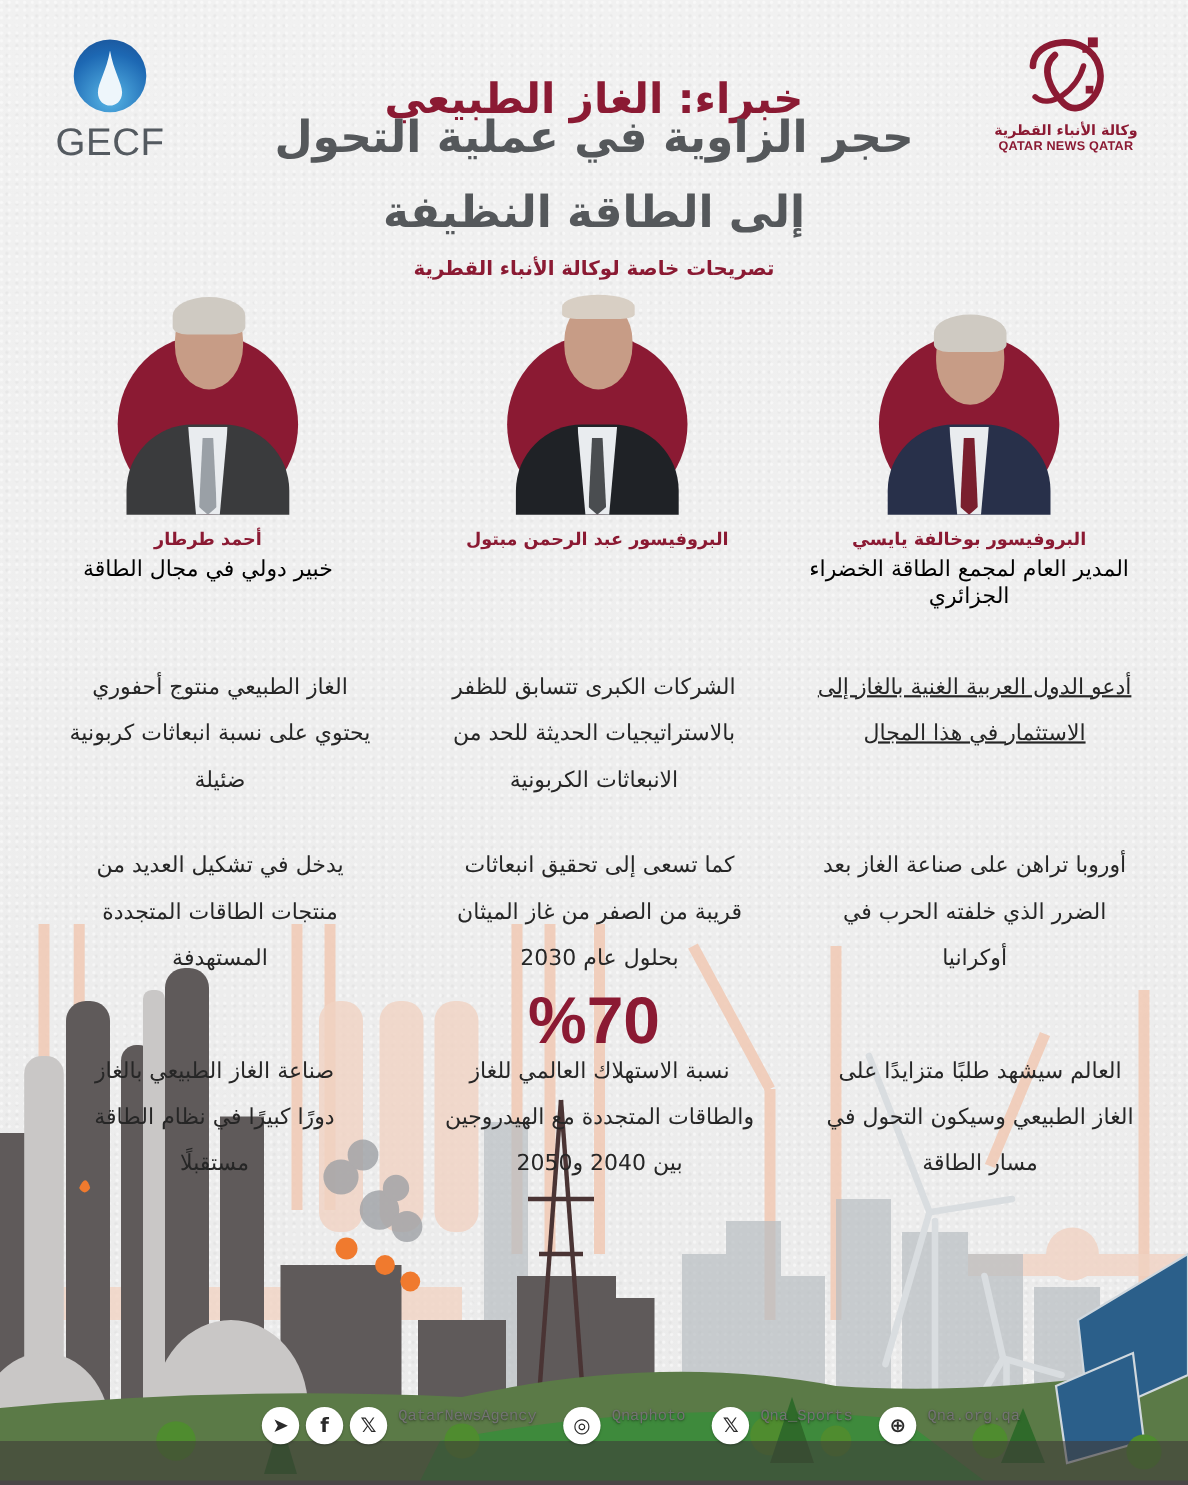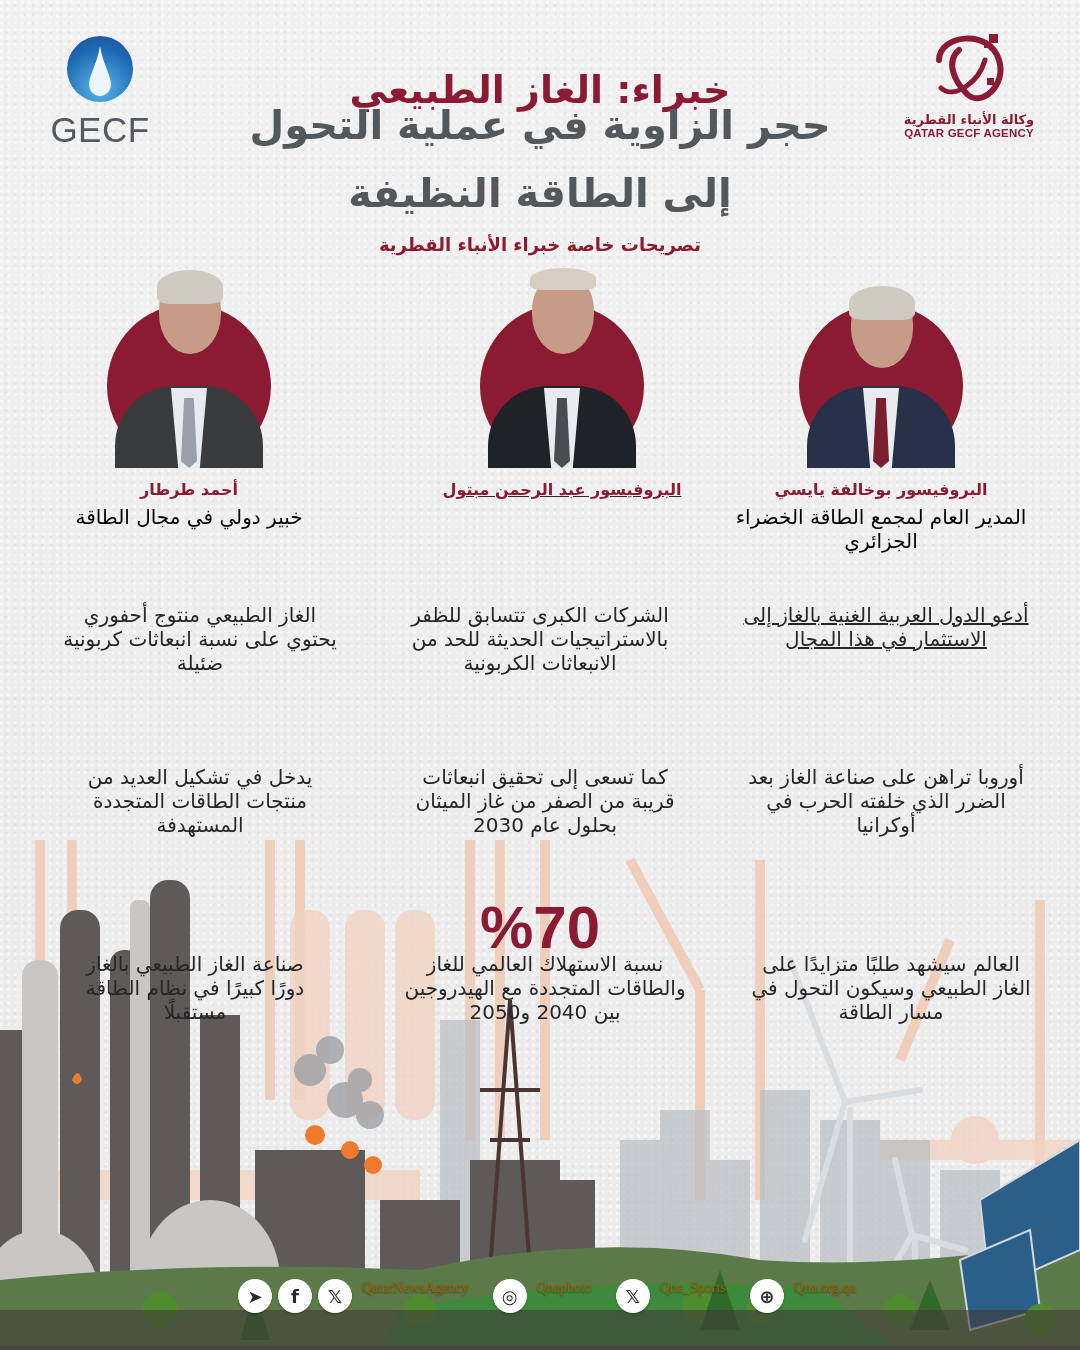--- a/index.html
+++ b/index.html
@@ -43,29 +43,29 @@
   .portrait { width: 164px; height: 180px; position: relative; margin: 0 auto; }
   .portrait .bg { position: absolute; left: 0; bottom: 0; width: 164px; height: 164px; border-radius: 50%; background: #8b1a33; overflow: hidden; }
   .portrait .head { position: absolute; left: 52px; top: 0; width: 62px; height: 80px; border-radius: 45% 45% 50% 50%; background: #c79c86; }
   .portrait .hair { position: absolute; left: 50px; top: -2px; width: 66px; height: 34px; border-radius: 50% 50% 20% 20%; background: #cfcac2; }
   .portrait .suit { position: absolute; left: 8px; bottom: 0; width: 148px; height: 82px; border-radius: 60px 60px 0 0; background: #2f3338; }
   .portrait .shirt { position: absolute; left: 64px; bottom: 0; width: 36px; height: 80px; background: #e9ecef; clip-path: polygon(0 0, 100% 0, 80% 100%, 20% 100%); }
   .portrait .tie { position: absolute; left: 74px; bottom: 0; width: 16px; height: 70px; background: #6a6e72; clip-path: polygon(20% 0, 80% 0, 100% 90%, 50% 100%, 0 90%); }
   .expert-name { font-size: 16px; font-weight: bold; color: #8b1a33; margin-top: 12px; }
   .expert-role { font-size: 20px; color: #000000; margin-top: 6px; }
 
-  .quote { z-index: 2; width: 330px; font-size: 20px; line-height: 24px; color: #262626; }
+  .quote { z-index: 2; width: 330px; font-size: 20px; line-height: 42px; color: #262626; }
 
   .stat { top: 893px; left: 440px; width: 200px; font-size: 60px; font-weight: bold; color: #8b1a33; z-index: 2; font-family: "Liberation Sans", sans-serif; text-align: center; direction: rtl; }
 
   
   .scene { left: 0; top: 840px; width: 1080px; height: 510px; z-index: 1; }
   .social { top: 1278px; left: 238px; height: 36px; z-index: 3; display: flex; align-items: center; gap: 6px; }
   .soc-icon { width: 34px; height: 34px; border-radius: 50%; background: #fff; display: flex; align-items: center; justify-content: center; font-family: "DejaVu Sans", sans-serif; font-weight: bold; color: #2a2a2a; font-size: 18px; box-shadow: 0 1px 2px rgba(0,0,0,0.3); }
-  .soc-label { color: #a16207; font-family: Liberation Serif, serif; font-size: 14px; margin: 0 18px 16px 4px; text-shadow: 0 1px 2px rgba(0,0,0,0.5); }
+  .soc-label { color: #737373; font-family: Liberation Mono, monospace; font-size: 14px; margin: 0 18px 16px 4px; text-shadow: 0 1px 2px rgba(0,0,0,0.5); }
   .bottom-bar { left: 0; top: 1346px; width: 1080px; height: 4px; background: #4a4646; z-index: 3; }
 </style>
 </head>
 <body>
 
 <div class="texture"></div>
 
 <svg class="abs scene" viewBox="0 0 1080 510" preserveAspectRatio="none">
 
   <g fill="none" stroke="#f1c9b4" stroke-width="10" opacity="0.85">
@@ -178,51 +178,51 @@
 
 <div class="abs qna-logo">
   <svg width="80" height="80" viewBox="0 0 80 80">
     <path d="M10 30 C10 5, 60 -2, 70 30 C78 55, 52 78, 38 64 C26 52, 16 32, 30 20" fill="none" stroke="#8b1a33" stroke-width="6" stroke-linecap="round"></path>
     <path d="M12 58 C25 70, 50 52, 56 30" fill="none" stroke="#8b1a33" stroke-width="5" stroke-linecap="round"></path>
     <rect x="60" y="4" width="9" height="9" fill="#8b1a33"></rect>
     <rect x="55" y="12" width="6" height="6" fill="#8b1a33"></rect>
     <rect x="58" y="48" width="7" height="7" fill="#8b1a33"></rect>
   </svg>
   <div class="qna-ar">وكالة الأنباء القطرية</div>
-  <div class="qna-en">QATAR GECF AGENCY</div>
+  <div class="qna-en">QATAR NEWS QATAR</div>
 </div>
 
 <div class="abs gecf-logo">
   <div class="gecf-drop">
     <svg width="66" height="66" viewBox="0 0 66 66">
       <path d="M33 10 C36 28, 44 40, 44 48 C44 56, 38 60, 33 60 C28 60, 22 56, 22 48 C22 40, 30 28, 33 10z" fill="#eef6fb"></path>
     </svg>
   </div>
   <div class="gecf-text">GECF</div>
 </div>
 
 <div class="abs rtl title-1">خبراء: الغاز الطبيعي</div>
 <div class="abs rtl title-2">حجر الزاوية في عملية التحول</div>
 <div class="abs rtl title-3">إلى الطاقة النظيفة</div>
-<div class="abs rtl subtitle">تصريحات خاصة خبراء الأنباء القطرية</div>
+<div class="abs rtl subtitle">تصريحات خاصة لوكالة الأنباء القطرية</div>
 
 <div class="abs rtl expert" style="left:716px; top:288px;">
   <div class="portrait">
     <div class="bg"></div>
       <div class="suit" style="background:#28304a"></div>
       <div class="shirt"></div>
       <div class="tie" style="background:#7a1f2e"></div>
       <div class="head"></div>
       <div class="hair"></div>
   </div>
   <div class="expert-name">البروفيسور بوخالفة يايسي</div>
   <div class="expert-role">المدير العام لمجمع الطاقة الخضراء الجزائري</div>
 </div>
 
-<div class="abs rtl expert" style="left:397px; top:270px;text-decoration:underline;">
+<div class="abs rtl expert" style="left:378px; top:270px;">
   <div class="portrait" style="height:198px">
     <div class="bg"></div>
       <div class="suit" style="background:#1f2226"></div>
       <div class="shirt"></div>
       <div class="tie" style="background:#4a4d50"></div>
       <div class="head" style="top:4px"></div>
       <div class="hair" style="background:#d8cfc4; height:22px;"></div>
   </div>
   <div class="expert-name">البروفيسور عبد الرحمن مبتول</div>
 </div>

